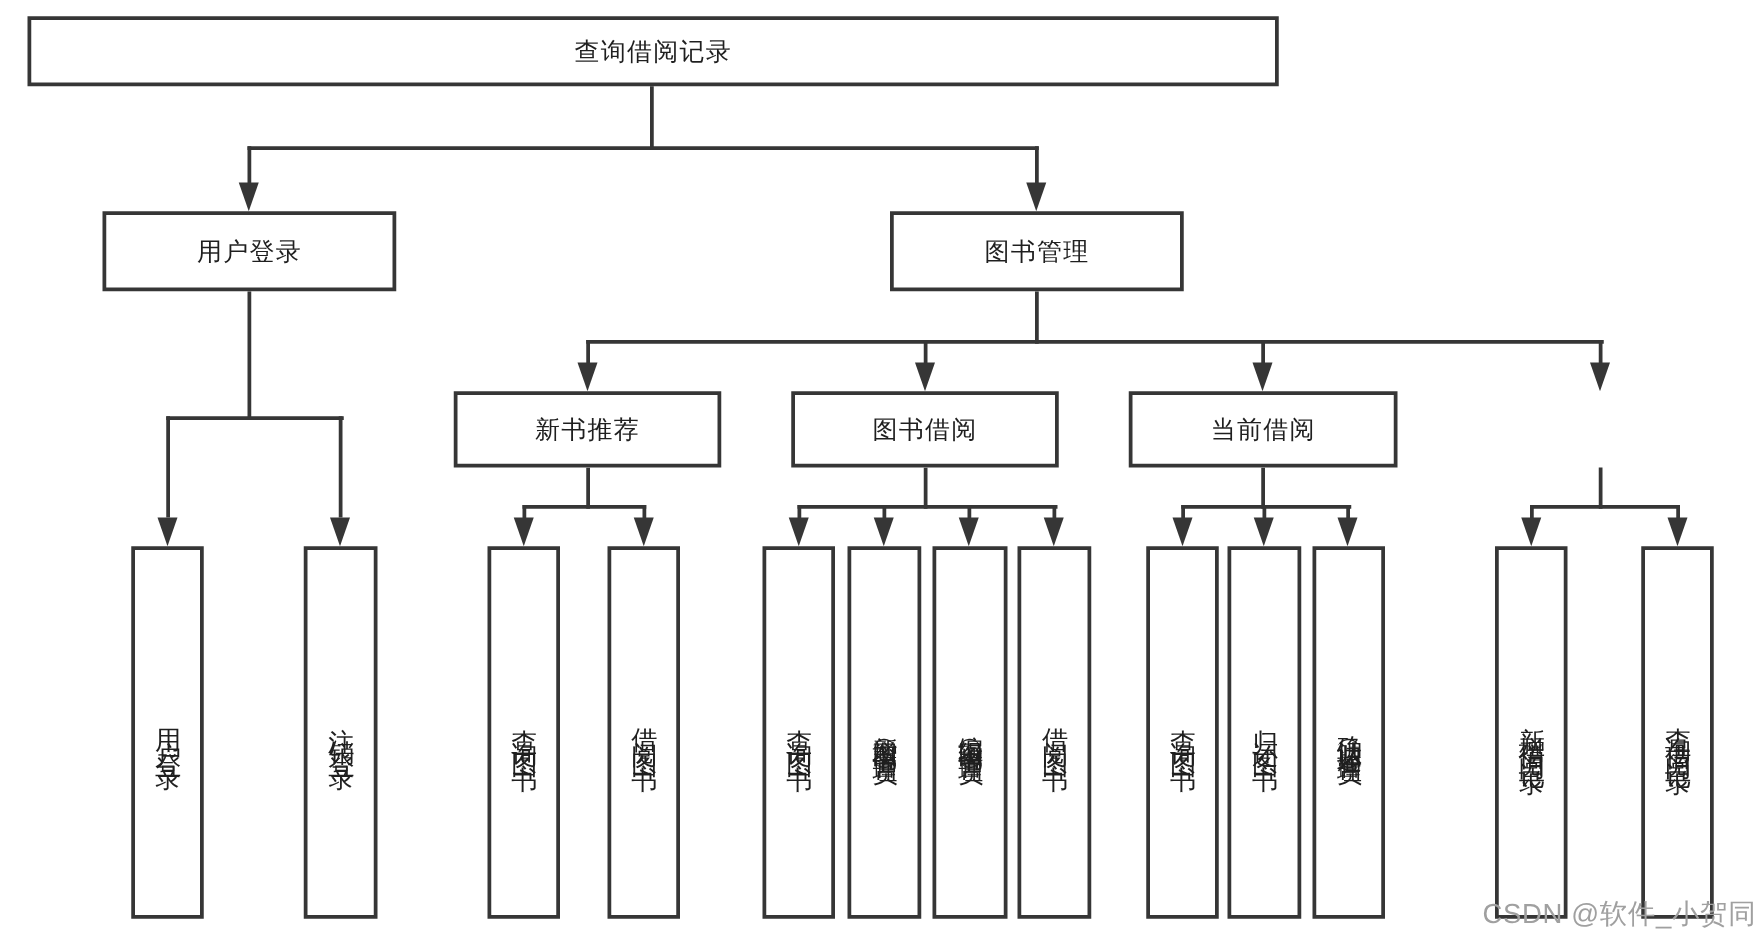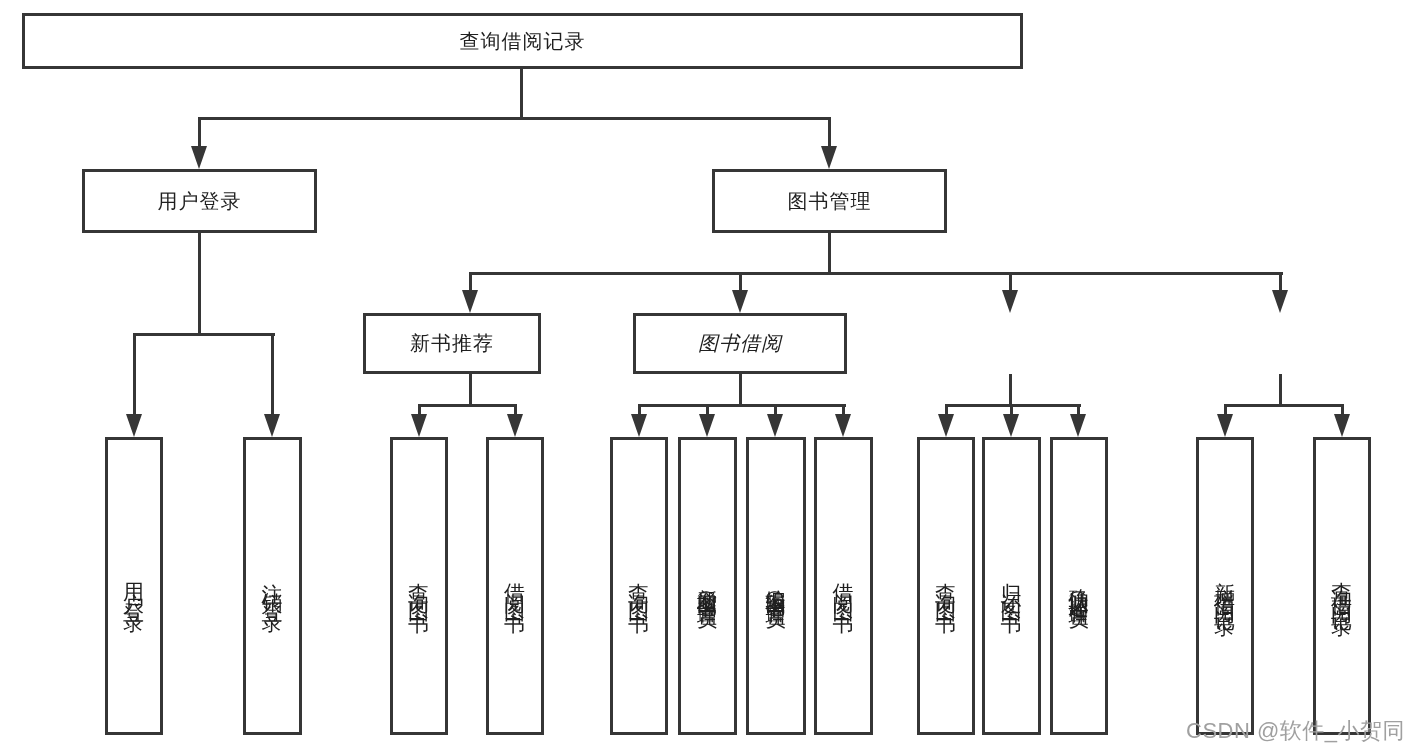--- a/index.html
+++ b/index.html
@@ -114,25 +114,28 @@
     <span>查询借阅记录</span>
   </div>
 
   <div class="node" style="left:82px;top:169px;width:235px;height:64px;">
     <span>用户登录</span>
   </div>
   <div class="node" style="left:712px;top:169px;width:235px;height:64px;">
     <span>图书管理</span>
   </div>
 
-  <div class="node" style="left:363px;top:313px;width:178px;height:61px;">
+  <div class="node" style="left:363px;top:313px;width:214px;height:61px;">
     <span>新书推荐</span>
   </div>
-  <div class="node" style="left:633px;top:313px;width:214px;height:61px;font-style:italic;">
+  <div class="node" style="left:633px;top:313px;width:214px;height:61px;">
     <span>图书借阅</span>
+  </div>
+  <div class="node" style="left:903px;top:313px;width:215px;height:61px;">
+    <span>当前借阅</span>
   </div>
 
   <div class="node leaf" style="left:105px;top:437px;width:58px;height:298px;">
     <span class="vtext ls4">用户登录</span>
   </div>
   <div class="node leaf" style="left:243px;top:437px;width:59px;height:298px;">
     <span class="vtext ls4">注销登录</span>
   </div>
 
   <div class="node leaf" style="left:390px;top:437px;width:58px;height:298px;">

